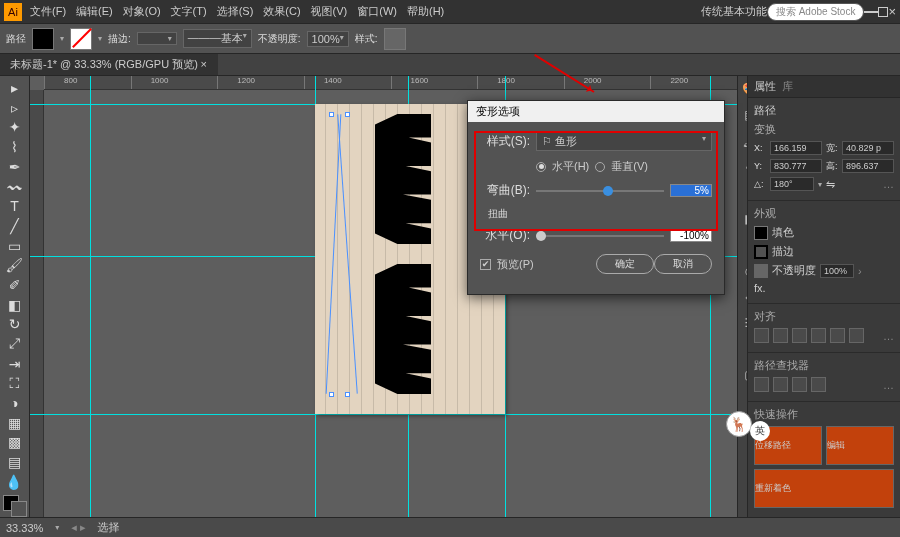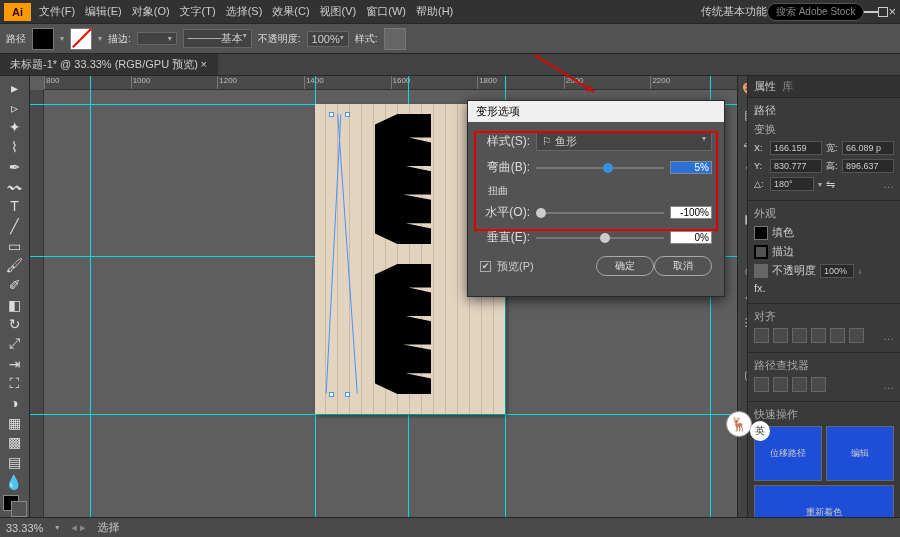--- a/index.html
+++ b/index.html
@@ -1,41 +1,41 @@
 <!DOCTYPE html>
 <html><head>
 <meta charset="utf-8">
 <style>
 *{margin:0;padding:0;box-sizing:border-box;font-family:"Microsoft YaHei",sans-serif;font-size:11px;color:#ccc;-webkit-user-select:none}
 body{background:#323232;width:900px;height:537px;overflow:hidden;position:relative}
 .menubar{height:24px;background:#323232;display:flex;align-items:center;padding:0 4px;border-bottom:1px solid #262626}
-.ai-logo{width:27px;height:18px;background:#ff9a00;color:#330000;display:flex;align-items:center;justify-content:center;font-weight:bold;font-size:11px;margin-right:8px}
+.ai-logo{width:18px;height:18px;background:#ff9a00;color:#330000;display:flex;align-items:center;justify-content:center;font-weight:normal;font-size:11px;margin-right:8px}
 .menubar span.mitem{margin-right:10px;cursor:pointer}
 .menubar .right{margin-left:auto;display:flex;align-items:center;}
-.search-pill{background:#000000;border:1px solid #555;border-radius:10px;padding:1px 8px;font-size:10px;color:#888}
+.search-pill{background:#ffffff;border:1px solid #555;border-radius:10px;padding:1px 8px;font-size:10px;color:#888}
 .winbtn{width:14px;height:2px;background:#ccc;display:inline-block}
 .optbar{height:30px;background:#525252;border-bottom:1px solid #262626;display:flex;align-items:center;padding:0 6px;gap:6px}
 .swatch{width:22px;height:22px;background:#000;border:1px solid #777}
 .noStroke{width:22px;height:22px;background:#fff;position:relative;border:1px solid #777}
 .noStroke::after{content:"";position:absolute;left:-2px;top:8px;width:26px;height:2px;background:red;transform:rotate(-45deg)}
 .optlbl{font-size:10px;color:#ddd}
 .optsel{background:#424242;border:1px solid #666;padding:1px 4px;font-size:10px;min-width:40px;display:flex;justify-content:space-between}
 .caret{font-size:8px;color:#aaa}
 .tabbar{height:22px;background:#424242;display:flex;align-items:flex-start;border-bottom:1px solid #262626}
 .doctab{padding:3px 10px;background:#525252;font-size:10px;cursor:pointer;border-right:1px solid #323232}
 .doctab.active{background:#323232}
 .main{position:absolute;left:0;right:0;top:76px;bottom:20px}
 .toolbar{position:absolute;left:0;top:0;bottom:0;width:30px;background:#525252;border-right:1px solid #262626;display:flex;flex-direction:column;align-items:center;padding-top:2px}
 .tool{width:26px;height:22px;display:flex;align-items:center;justify-content:center;font-size:14px;color:#ddd;cursor:pointer}
 .fillStroke{width:24px;height:24px;position:relative;margin-top:4px}
 .fillStroke .f{position:absolute;width:16px;height:16px;background:#000;border:1px solid #888;left:0;top:0}
 .fillStroke .s{position:absolute;width:16px;height:16px;background:#525252;border:1px solid #888;right:0;bottom:0}
 .canvas{position:absolute;left:30px;right:163px;top:0;bottom:0;background:#5e5e5e;overflow:hidden}
 .ruler-h{position:absolute;left:14px;right:0;top:0;height:14px;background:#4a4a4a;border-bottom:1px solid #333;display:flex}
-.ruler-h span{flex:1;font-size:8px;color:#bbb;text-align:left;border-left:1px solid #777;padding-left:1px}
+.ruler-h span{flex:1;font-size:8px;color:#bbb;text-align:left;border-left:1px solid #777;padding-left:19px}
 .ruler-v{position:absolute;left:0;top:14px;bottom:0;width:14px;background:#4a4a4a;border-right:1px solid #333}
 .artboard{position:absolute;left:285px;top:28px;width:190px;height:310px;background:#e3d4c0;box-shadow:2px 2px 4px rgba(0,0,0,.4)}
 .artboard .stripe{position:absolute;top:0;bottom:0;width:1px;background:rgba(0,0,0,.12)}
 .shapeHalf{position:absolute;width:56px;background:#000}
 .guide-v{position:absolute;top:0;bottom:0;width:1px;background:#00e0e0}
 .guide-h{position:absolute;left:0;right:0;height:1px;background:#00e0e0}
 .pathLine{position:absolute;width:1px;background:#4a90ff}
 .anchor{position:absolute;width:5px;height:5px;background:#fff;border:1px solid #4a90ff}
 .dialog{position:absolute;left:467px;top:100px;width:258px;background:#535353;border:1px solid #2a2a2a;box-shadow:0 3px 12px rgba(0,0,0,.6)}
 .dialog .titlebar{background:#f0f0f0;color:#000;padding:3px 8px;font-size:11px}
@@ -56,21 +56,21 @@
 .arrow::after{content:"";position:absolute;right:-1px;top:-3px;border:4px solid transparent;border-left-color:#e00000}
 .panelstrip{position:absolute;right:138px;top:0;bottom:0;width:25px;background:#424242;border-left:1px solid #262626;display:flex;flex-direction:column;align-items:center;padding-top:4px;gap:8px}
 .pIcon{width:18px;height:18px;display:flex;align-items:center;justify-content:center;font-size:12px;color:#bbb;cursor:pointer}
 .panels{position:absolute;right:0;top:0;bottom:0;width:153px;background:#3a3a3a;border-left:1px solid #262626;overflow:hidden;font-size:10px}
 .panT{background:#323232;padding:3px 6px;color:#ccc;border-bottom:1px solid #262626}
 .panS{padding:5px 6px;border-bottom:1px solid #2a2a2a}
 .pRow{display:flex;align-items:center;gap:4px;margin-bottom:4px}
 .pField{background:#2a2a2a;border:1px solid #555;padding:1px 3px;flex:1;font-size:9px}
 .pL{width:12px;color:#ddd;font-size:9px}
 .alignBtn{width:15px;height:15px;background:#4a4a4a;border:1px solid #666;cursor:pointer}
-.qBtn{flex:1;background:#1d4ed8;border:1px solid #666;padding:20px 0;text-align:center;font-size:9px;cursor:pointer}
+.qBtn{flex:1;background:#c2410c;border:1px solid #666;padding:12px 0;text-align:left;font-size:9px;cursor:pointer}
 .status{position:absolute;left:0;right:0;bottom:0;height:20px;background:#4a4a4a;border-top:1px solid #262626;display:flex;align-items:center;padding:0 6px;font-size:10px;gap:12px}
 .watermark{position:absolute;right:148px;bottom:100px;width:26px;height:26px;background:#fff;border-radius:50%;border:1px solid #999;display:flex;align-items:center;justify-content:center;font-size:14px}
 .watermark2{position:absolute;right:130px;bottom:96px;width:20px;height:20px;background:#fff;border-radius:50%;font-size:10px;color:#333;display:flex;align-items:center;justify-content:center}
 </style>
 </head>
 <body>
 
 <div class="menubar">
   <div class="ai-logo">Ai</div>
   <span class="mitem">文件(F)</span>
@@ -218,21 +218,21 @@
 
   <div class="panels">
     <div class="panT"><span>属性</span>&nbsp;&nbsp;<span style="color:#888">库</span></div>
     <div class="panS">
       <div style="margin-bottom:4px">路径</div>
       <div style="color:#aaa;margin-bottom:4px">变换</div>
       <div class="pRow">
           <span class="pL">X:</span>
           <div class="pField">166.159</div>
           <span class="pL">宽:</span>
-          <div class="pField">66.089 p</div>
+          <div class="pField">40.829 p</div>
         </div>
       <div class="pRow">
           <span class="pL">Y:</span>
           <div class="pField">830.777</div>
           <span class="pL">高:</span>
           <div class="pField">896.637</div>
         </div>
       <div class="pRow">
           <span class="pL">△:</span>
           <div class="pField" style="max-width:44px">180°</div>
@@ -299,41 +299,40 @@
 <div class="dialog">
   <div class="titlebar">变形选项</div>
   <div class="body">
     <div class="dlgrow">
       <span class="dlglbl">样式(S):</span>
       <div class="dlgsel">
           <span>⚐ <span>鱼形</span></span>
           <span class="caret">▾</span>
         </div>
     </div>
+    <div class="dlgrow" style="padding-left:56px">
+      <span class="radio on"></span>
+        <span>水平(H)</span>
+      <span class="radio"></span>
+        <span>垂直(V)</span>
+    </div>
     <div class="dlgrow">
       <span class="dlglbl">弯曲(B):</span>
       <div class="slider">
           <div class="thumb" style="left:52%"></div>
         </div>
       <div class="valbox sel">5%</div>
     </div>
     <div style="color:#ddd;font-size:10px;margin:2px 0 6px 8px">扭曲</div>
     <div class="dlgrow">
       <span class="dlglbl">水平(O):</span>
       <div class="slider">
           <div class="thumb" style="left:0%;background:#ccc"></div>
         </div>
       <div class="valbox">-100%</div>
-    </div>
-    <div class="dlgrow">
-      <span class="dlglbl">垂直(E):</span>
-      <div class="slider">
-          <div class="thumb" style="left:50%;background:#ccc"></div>
-        </div>
-      <div class="valbox">0%</div>
     </div>
     <div class="dlgrow" style="margin-top:10px">
       <span class="chk">✔</span>
       <span>预览(P)</span>
       <div style="margin-left:auto;display:flex;">
         <button class="dlgbtn">确定</button>
         <button class="dlgbtn">取消</button>
       </div>
     </div>
   </div>

